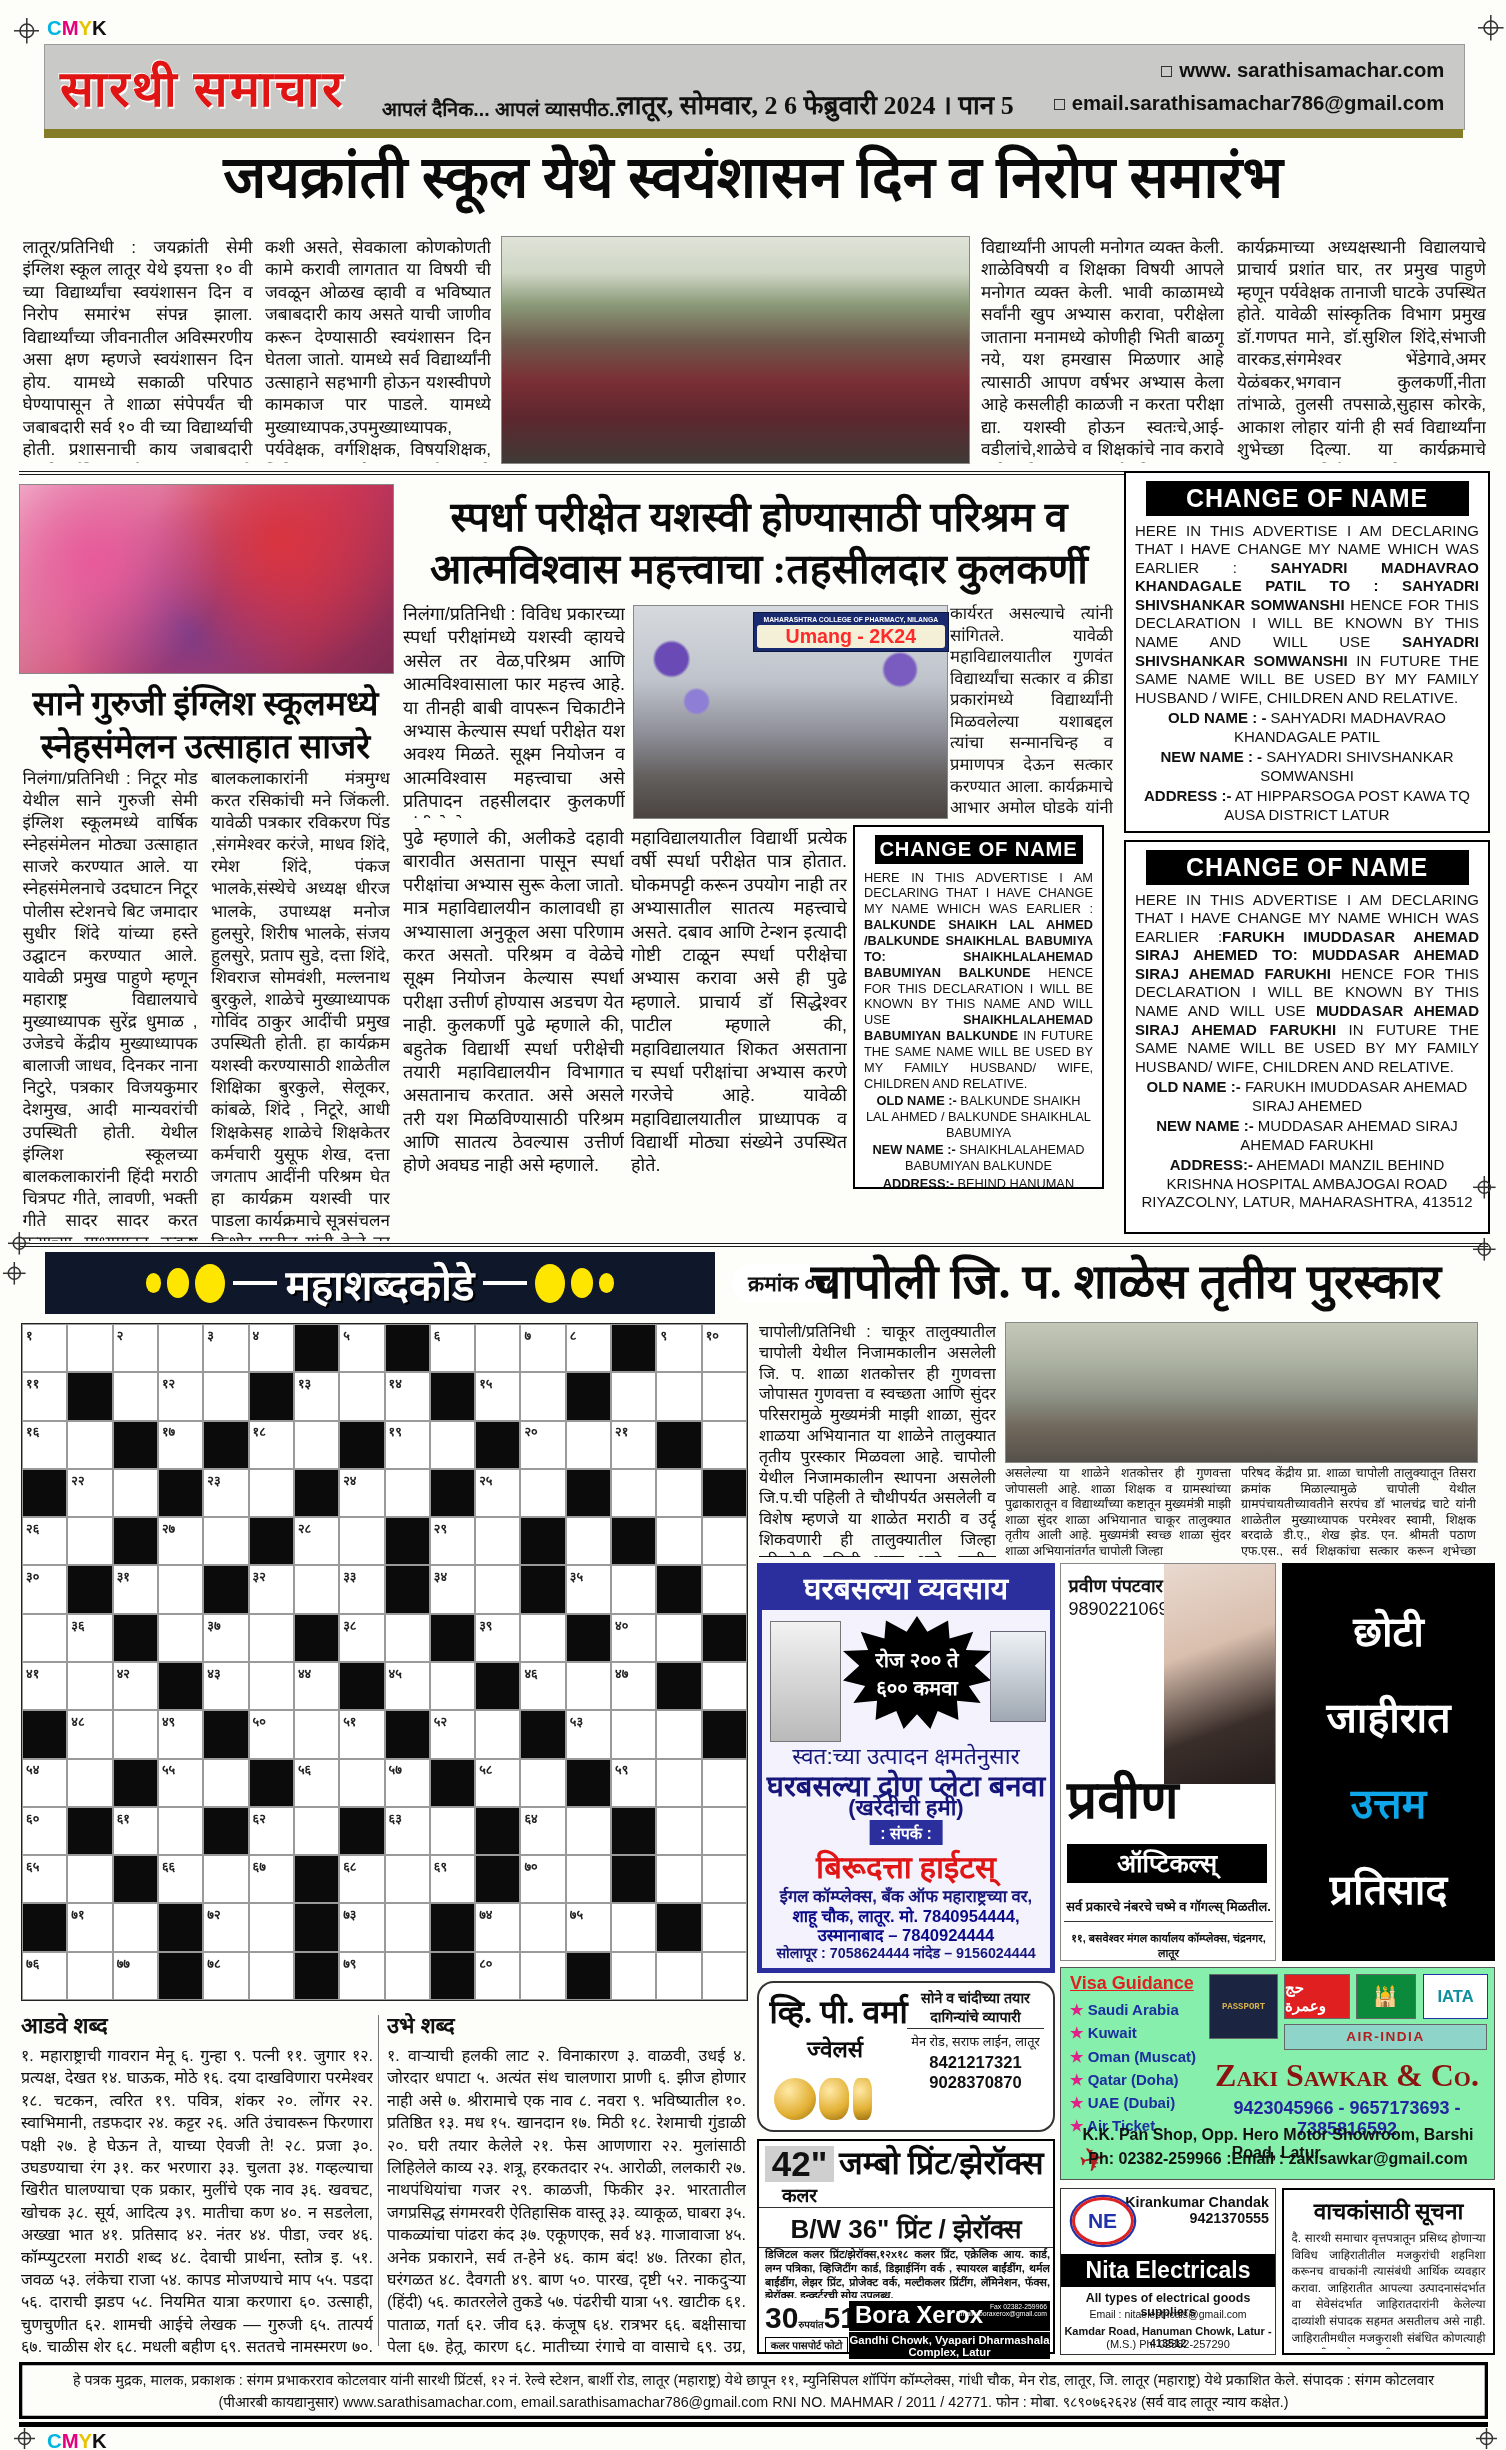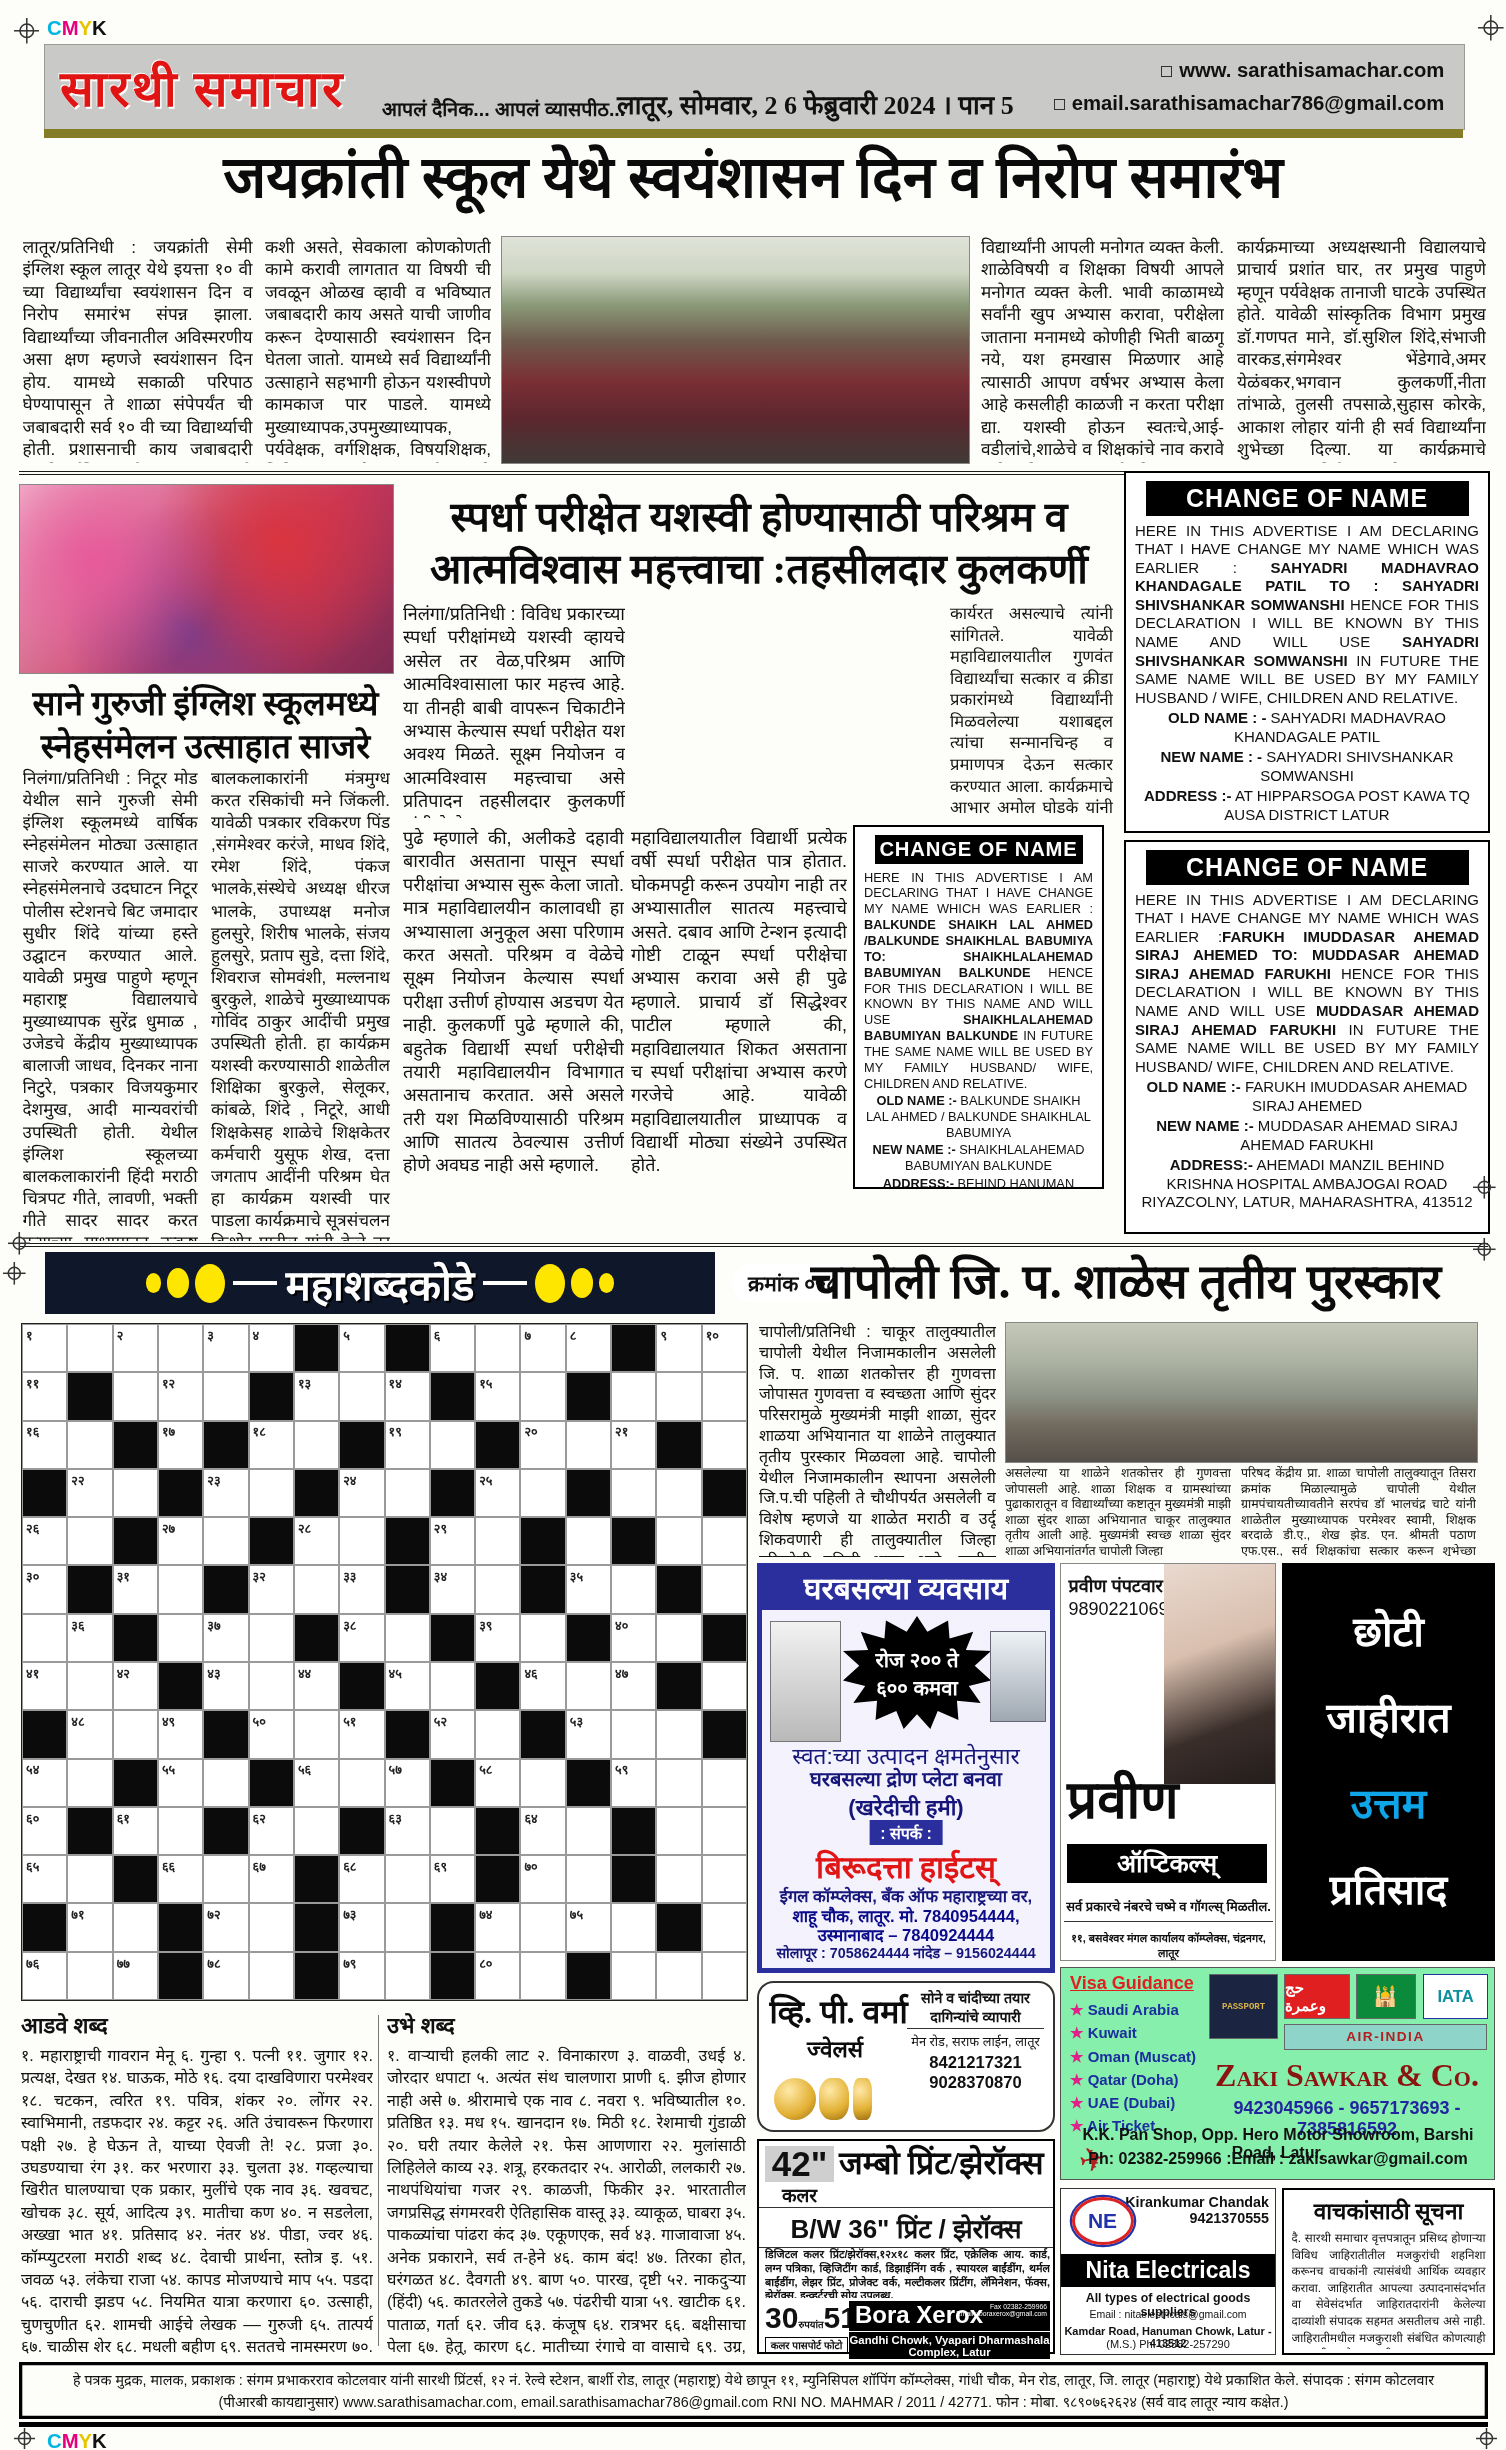--- a/index.html
+++ b/index.html
@@ -77,20 +77,26 @@
 
   <div class="abs photo" style="left:19px;top:484px;width:373px;height:188px;background:radial-gradient(circle at 20% 40%,#e85a9b 0%,rgba(0,0,0,0) 40%),radial-gradient(circle at 70% 30%,#d8343f 0%,rgba(0,0,0,0) 45%),radial-gradient(circle at 45% 75%,#7a3b86 0%,rgba(0,0,0,0) 50%),linear-gradient(135deg,#f2b7cf 0%,#c2375f 60%,#7e2a52 100%);"></div>
   <div class="abs hl ctr" style="left:19px;top:679px;width:373px;font-size:34px;">साने गुरुजी इंग्लिश स्कूलमध्ये</div>
   <div class="abs hl ctr" style="left:19px;top:722px;width:373px;font-size:34px;">स्नेहसंमेलन उत्साहात साजरे</div>
   <div class="abs col" style="left:22.6px;top:768px;width:175px;height:473px;font-size:17px;">निलंगा/प्रतिनिधी : निटूर मोड येथील साने गुरुजी सेमी इंग्लिश स्कूलमध्ये वार्षिक स्नेहसंमेलन मोठ्या उत्साहात साजरे करण्यात आले. या स्नेहसंमेलनाचे उदघाटन निटूर पोलीस स्टेशनचे बिट जमादार सुधीर शिंदे यांच्या हस्ते उद्घाटन करण्यात आले. यावेळी प्रमुख पाहुणे म्हणून महाराष्ट्र विद्यालयाचे मुख्याध्यापक सुरेंद्र धुमाळ , उजेडचे केंद्रीय मुख्याध्यापक बालाजी जाधव, दिनकर नाना निटुरे, पत्रकार विजयकुमार देशमुख, आदी मान्यवरांची उपस्थिती होती. येथील इंग्लिश स्कूलच्या बालकलाकारांनी हिंदी मराठी चित्रपट गीते, लावणी, भक्ती गीते सादर सादर करत नृत्याच्या माध्यमातून उत्कृष्ट कलागुणांचे प्रदर्शन करत मोठ्या संख्येने उपस्थित असलेल्या रसिकांना</div>
   <div class="abs col" style="left:211px;top:768px;width:179px;height:473px;font-size:17px;">बालकलाकारांनी मंत्रमुग्ध करत रसिकांची मने जिंकली. यावेळी पत्रकार रविकरण पिंड ,संगमेश्वर करंजे, माधव शिंदे, रमेश शिंदे, पंकज भालके,संस्थेचे अध्यक्ष धीरज भालके, उपाध्यक्ष मनोज हुलसुरे, शिरीष भालके, संजय हुलसुरे, प्रताप सुडे, दत्ता शिंदे, शिवराज सोमवंशी, मल्लनाथ बुरकुले, शाळेचे मुख्याध्यापक गोविंद ठाकुर आदींची प्रमुख उपस्थिती होती. हा कार्यक्रम यशस्वी करण्यासाठी शाळेतील शिक्षिका बुरकुले, सेलूकर, कांबळे, शिंदे , निटूरे, आधी शिक्षकेसह शाळेचे शिक्षकेतर कर्मचारी युसूफ शेख, दत्ता जगताप आदींनी परिश्रम घेत हा कार्यक्रम यशस्वी पार पाडला कार्यक्रमाचे सूत्रसंचलन किशोर पाटील यांनी  केले तर आभार दत्ता शिंदे यांनी मानले.</div>
 
   <div class="abs hl ctr" style="left:403px;top:487px;width:712px;font-size:41px;">स्पर्धा परीक्षेत यशस्वी होण्यासाठी परिश्रम व</div>
   <div class="abs hl ctr" style="left:403px;top:539px;width:712px;font-size:41px;">आत्मविश्वास महत्त्वाचा :तहसीलदार कुलकर्णी</div>
   <div class="abs col" style="left:403px;top:603px;width:222px;height:215px;font-size:18px;">निलंगा/प्रतिनिधी : विविध प्रकारच्या स्पर्धा परीक्षांमध्ये यशस्वी व्हायचे असेल तर वेळ,परिश्रम आणि आत्मविश्वासाला फार महत्त्व आहे. या तीनही बाबी वापरून चिकाटीने अभ्यास केल्यास स्पर्धा परीक्षेत यश अवश्य मिळते. सूक्ष्म नियोजन व आत्मविश्वास महत्त्वाचा असे प्रतिपादन तहसीलदार कुलकर्णी यांनी केले.</div>
+  <div class="abs photo" style="left:633px;top:605px;width:313px;height:212px;background:radial-gradient(circle at 12% 25%,#6a4bb5 0%,#6a4bb5 5%,rgba(0,0,0,0) 6%),radial-gradient(circle at 20% 45%,#8f7ed6 0%,#8f7ed6 4%,rgba(0,0,0,0) 5%),radial-gradient(circle at 85% 30%,#7a5cc0 0%,#7a5cc0 5%,rgba(0,0,0,0) 6%),linear-gradient(180deg,#d6dade 0%,#bfc4cc 35%,#8e8f99 60%,#63605e 80%,#4b4340 100%);">
+    <div class="abs" style="left:38%;top:6px;width:60%;background:#1a2a6e;border:0.8px solid #0c1740;padding:3px 3px;text-align:center;">
+      <div style="color:#fff;font-size:6.8px;font-weight:700;">MAHARASHTRA COLLEGE OF PHARMACY, NILANGA</div>
+      <div style="color:#ff2a2a;background:#f4f0d8;margin-top:2.3px;font-size:19.6px;font-weight:800;border-radius:3px;">Umang - 2K24</div>
+    </div>
+  </div>
   <div class="abs col" style="left:950px;top:603px;width:163px;height:215px;font-size:16.6px;">कार्यरत असल्याचे त्यांनी सांगितले. यावेळी महाविद्यालयातील गुणवंत विद्यार्थ्यांचा सत्कार व क्रीडा प्रकारांमध्ये विद्यार्थ्यांनी मिळवलेल्या यशाबद्दल त्यांचा सन्मानचिन्ह व प्रमाणपत्र देऊन सत्कार करण्यात आला. कार्यक्रमाचे आभार अमोल घोडके यांनी मानले .</div>
   <div class="abs col" style="left:403px;top:827px;width:221px;height:410px;font-size:18px;">पुढे म्हणाले की, अलीकडे दहावी बारावीत असताना पासून स्पर्धा परीक्षांचा अभ्यास सुरू केला जातो. मात्र महाविद्यालयीन कालावधी हा अभ्यासाला अनुकूल असा परिणाम करत असतो. परिश्रम व वेळेचे सूक्ष्म नियोजन केल्यास स्पर्धा परीक्षा उत्तीर्ण होण्यास अडचण येत नाही. कुलकर्णी पुढे म्हणाले की, बहुतेक विद्यार्थी स्पर्धा परीक्षेची तयारी महाविद्यालयीन विभागात असतानाच करतात. असे असले तरी यश मिळविण्यासाठी परिश्रम आणि सातत्य ठेवल्यास उत्तीर्ण होणे अवघड नाही असे म्हणाले.</div>
   <div class="abs col" style="left:631px;top:827px;width:216px;height:410px;font-size:18px;">महाविद्यालयातील विद्यार्थी प्रत्येक वर्षी स्पर्धा परीक्षेत पात्र होतात. घोकमपट्टी करून उपयोग नाही तर अभ्यासातील सातत्य महत्त्वाचे असते. दबाव आणि टेन्शन इत्यादी गोष्टी टाळून स्पर्धा परीक्षेचा अभ्यास करावा असे ही पुढे म्हणाले. प्राचार्य डॉ सिद्धेश्वर पाटील म्हणाले की, महाविद्यालयात शिकत असताना च स्पर्धा परीक्षांचा अभ्यास करणे गरजेचे आहे. यावेळी महाविद्यालयातील प्राध्यापक व विद्यार्थी मोठ्या संख्येने उपस्थित होते.</div>
 
   <div class="abs conbox" style="left:853px;top:825px;width:251px;height:364px;">
     <div class="contitle" style="font-size:20.3px;">CHANGE OF NAME</div>
     <div class="conbody" style="font-size:12.8px;"><span>HERE IN THIS ADVERTISE I AM DECLARING THAT I HAVE CHANGE MY NAME WHICH WAS EARLIER : </span><span style="font-weight: 800;">BALKUNDE SHAIKH LAL AHMED /BALKUNDE SHAIKHLAL BABUMIYA TO: SHAIKHLALAHEMAD BABUMIYAN BALKUNDE</span><span> HENCE FOR THIS DECLARATION I WILL BE KNOWN BY THIS NAME AND WILL USE </span><span style="font-weight: 800;">SHAIKHLALAHEMAD BABUMIYAN BALKUNDE</span><span> IN FUTURE THE SAME NAME WILL BE USED BY MY FAMILY HUSBAND/ WIFE, CHILDREN AND RELATIVE.</span></div>
     <div class="conline" style="font-size:12.8px;"><b>OLD NAME :-</b> <span>BALKUNDE SHAIKH LAL AHMED / BALKUNDE SHAIKHLAL BABUMIYA</span></div>
     <div class="conline" style="font-size:12.8px;"><b>NEW NAME :-</b> <span>SHAIKHLALAHEMAD BABUMIYAN BALKUNDE</span></div>
     <div class="conline" style="font-size:12.8px;"><b>ADDRESS:-</b> <span>BEHIND HANUMAN TEMPLE PRAKASH NAGAR, LATUR, MAHARASHTRA, 413512</span></div>
@@ -561,21 +567,21 @@
 
   <div class="abs" style="left:757px;top:1563px;width:298px;height:410px;border:5.3px solid #2b2f9e;background:linear-gradient(0deg,rgba(226,224,248,0.35),rgba(226,224,248,0.35)),#fcfcff;box-sizing:border-box;">
     <div style="background:#2b2f9e;color:#fff;text-align:center;font-weight:800;font-size:30px;height:42px;line-height:42px;">घरबसल्या व्यवसाय</div>
     <div class="abs" style="left:7.5px;top:53px;width:69px;height:119px;background:linear-gradient(180deg,#f2f2f2,#b9b9b9);border:1.5px solid #777;"></div>
     <div class="abs burst" style="left:81px;top:48px;width:148px;height:113px;">
       <div style="font-size:20.3px;">रोज २०० ते</div>
       <div style="font-size:20.3px;">६०० कमवा</div>
     </div>
     <div class="abs" style="right:4.5px;top:63px;width:54px;height:89px;background:linear-gradient(180deg,#eef2f6,#9fa8b2);border:1.5px solid #667;"></div>
     <div class="abs ctr" style="left:0;top:172px;width:100%;font-size:22.6px;font-weight:400;color:#15157a;">स्वत:च्या उत्पादन क्षमतेनुसार</div>
-    <div class="abs ctr" style="left:0;top:197px;width:100%;font-size:20px;font-weight:800;color:#15157a;">घरबसल्या द्रोण प्लेटा बनवा</div>
+    <div class="abs ctr" style="left:0;top:197px;width:100%;font-size:29px;font-weight:800;color:#15157a;">घरबसल्या द्रोण प्लेटा बनवा</div>
     <div class="abs ctr" style="left:0;top:223px;width:100%;font-size:22px;font-weight:800;color:#15157a;">(खरेदीची हमी)</div>
     <div class="abs" style="left:50%;transform:translateX(-50%);top:252px;background:#2b2f9e;color:#fff;font-size:16px;font-weight:700;padding:1.5px 10.5px;">: संपर्क :</div>
     <div class="abs ctr" style="left:0;top:277px;width:100%;font-size:31px;font-weight:800;color:#e01515;font-family:'Liberation Serif',serif;">बिरूदत्ता हाईटस्</div>
     <div class="abs ctr" style="left:0;top:316px;width:100%;font-size:16.6px;font-weight:700;color:#15157a;">ईगल कॉम्प्लेक्स, बँक ऑफ महाराष्ट्रच्या वर,</div>
     <div class="abs ctr" style="left:0;top:336px;width:100%;font-size:16.6px;font-weight:800;color:#0b0b8a;">शाहू चौक, लातूर. मो. 7840954444,</div>
     <div class="abs ctr" style="left:0;top:355px;width:100%;font-size:16.6px;font-weight:800;color:#0b0b8a;">उस्मानाबाद – 7840924444</div>
     <div class="abs ctr" style="left:0;top:375px;width:100%;font-size:14.3px;font-weight:700;color:#15157a;">सोलापूर : 7058624444   नांदेड – 9156024444</div>
   </div>
 
   <div class="abs" style="left:1060px;top:1563px;width:216px;height:398px;border:1.5px solid #888;background:#fff;box-sizing:border-box;">

